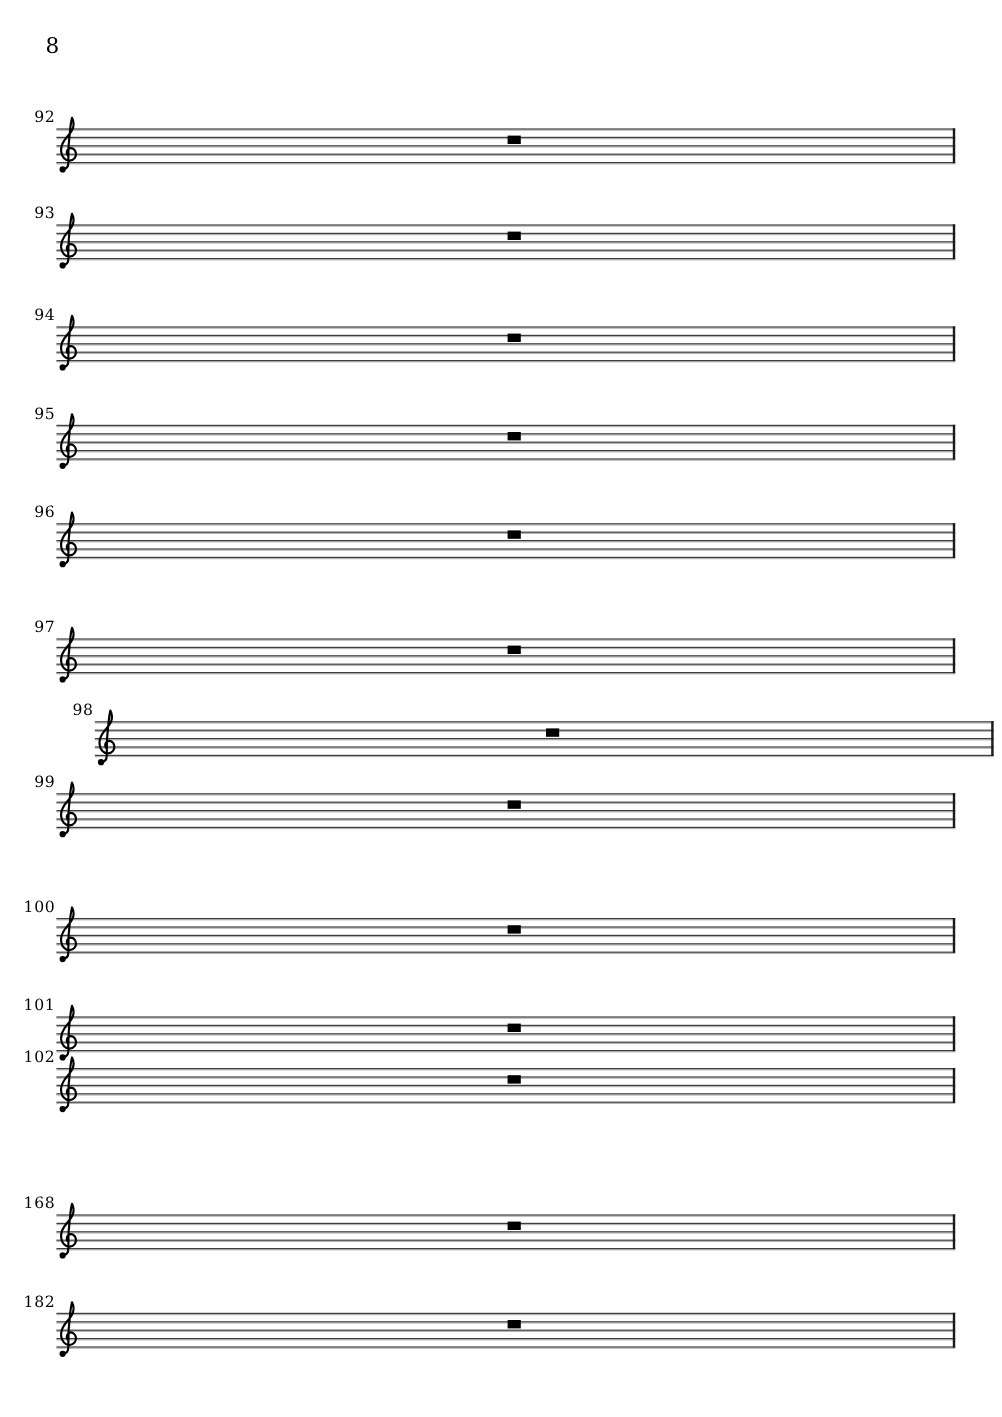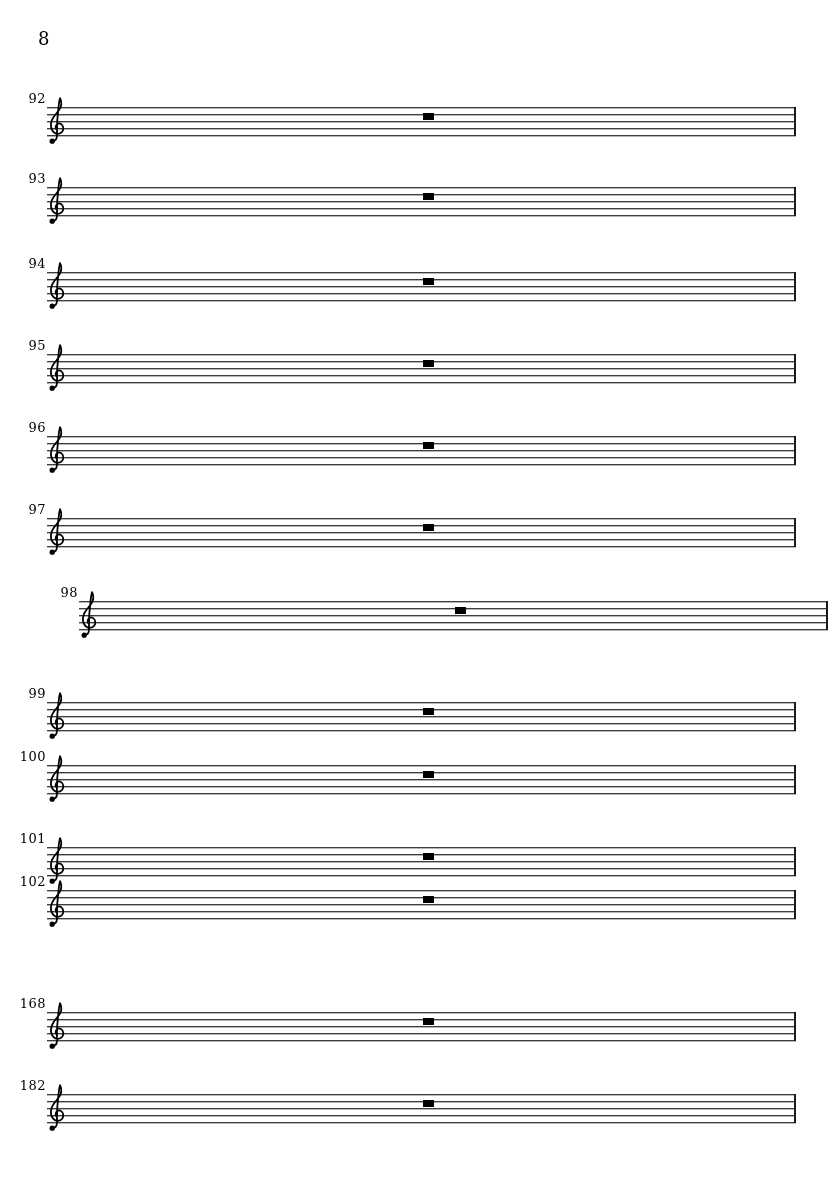--- a/index.html
+++ b/index.html
@@ -219,21 +219,21 @@
                  C 14.7 37.6, 16.8 34.6, 16.2 31.3
                  C 15.6 28.2, 12.7 26.5, 10.4 27.9
                  C 8.3 29.2, 8.0 32.3, 9.9 33.7" fill="none" stroke="#000000" stroke-width="1.8" stroke-linecap="round" stroke-linejoin="round"></path>
         <circle cx="5.2" cy="45.2" r="2.6" fill="#000000"></circle>
       </svg>
       <div class="whole-rest"></div>
       <div class="barline"></div>
     </div>
   </div>
 
-  <div class="system" style="top: 518px;">
+  <div class="system" style="top: 532px;">
     <div class="measure-number">97</div>
     <div class="staff">
       <div class="staff-line l0"></div>
       <div class="staff-line l1"></div>
       <div class="staff-line l2"></div>
       <div class="staff-line l3"></div>
       <div class="staff-line l4"></div>
       <svg class="clef" viewBox="0 0 20 52" xmlns="http://www.w3.org/2000/svg">
         <path d="M 5.2 45.2
                  C 8.2 44.8, 10.0 42.8, 9.9 40.0
@@ -273,21 +273,21 @@
                  C 14.7 37.6, 16.8 34.6, 16.2 31.3
                  C 15.6 28.2, 12.7 26.5, 10.4 27.9
                  C 8.3 29.2, 8.0 32.3, 9.9 33.7" fill="none" stroke="#000000" stroke-width="1.8" stroke-linecap="round" stroke-linejoin="round"></path>
         <circle cx="5.2" cy="45.2" r="2.6" fill="#000000"></circle>
       </svg>
       <div class="whole-rest"></div>
       <div class="barline"></div>
     </div>
   </div>
 
-  <div class="system" style="top: 702px;">
+  <div class="system" style="top: 661px;">
     <div class="measure-number">99</div>
     <div class="staff">
       <div class="staff-line l0"></div>
       <div class="staff-line l1"></div>
       <div class="staff-line l2"></div>
       <div class="staff-line l3"></div>
       <div class="staff-line l4"></div>
       <svg class="clef" viewBox="0 0 20 52" xmlns="http://www.w3.org/2000/svg">
         <path d="M 5.2 45.2
                  C 8.2 44.8, 10.0 42.8, 9.9 40.0

